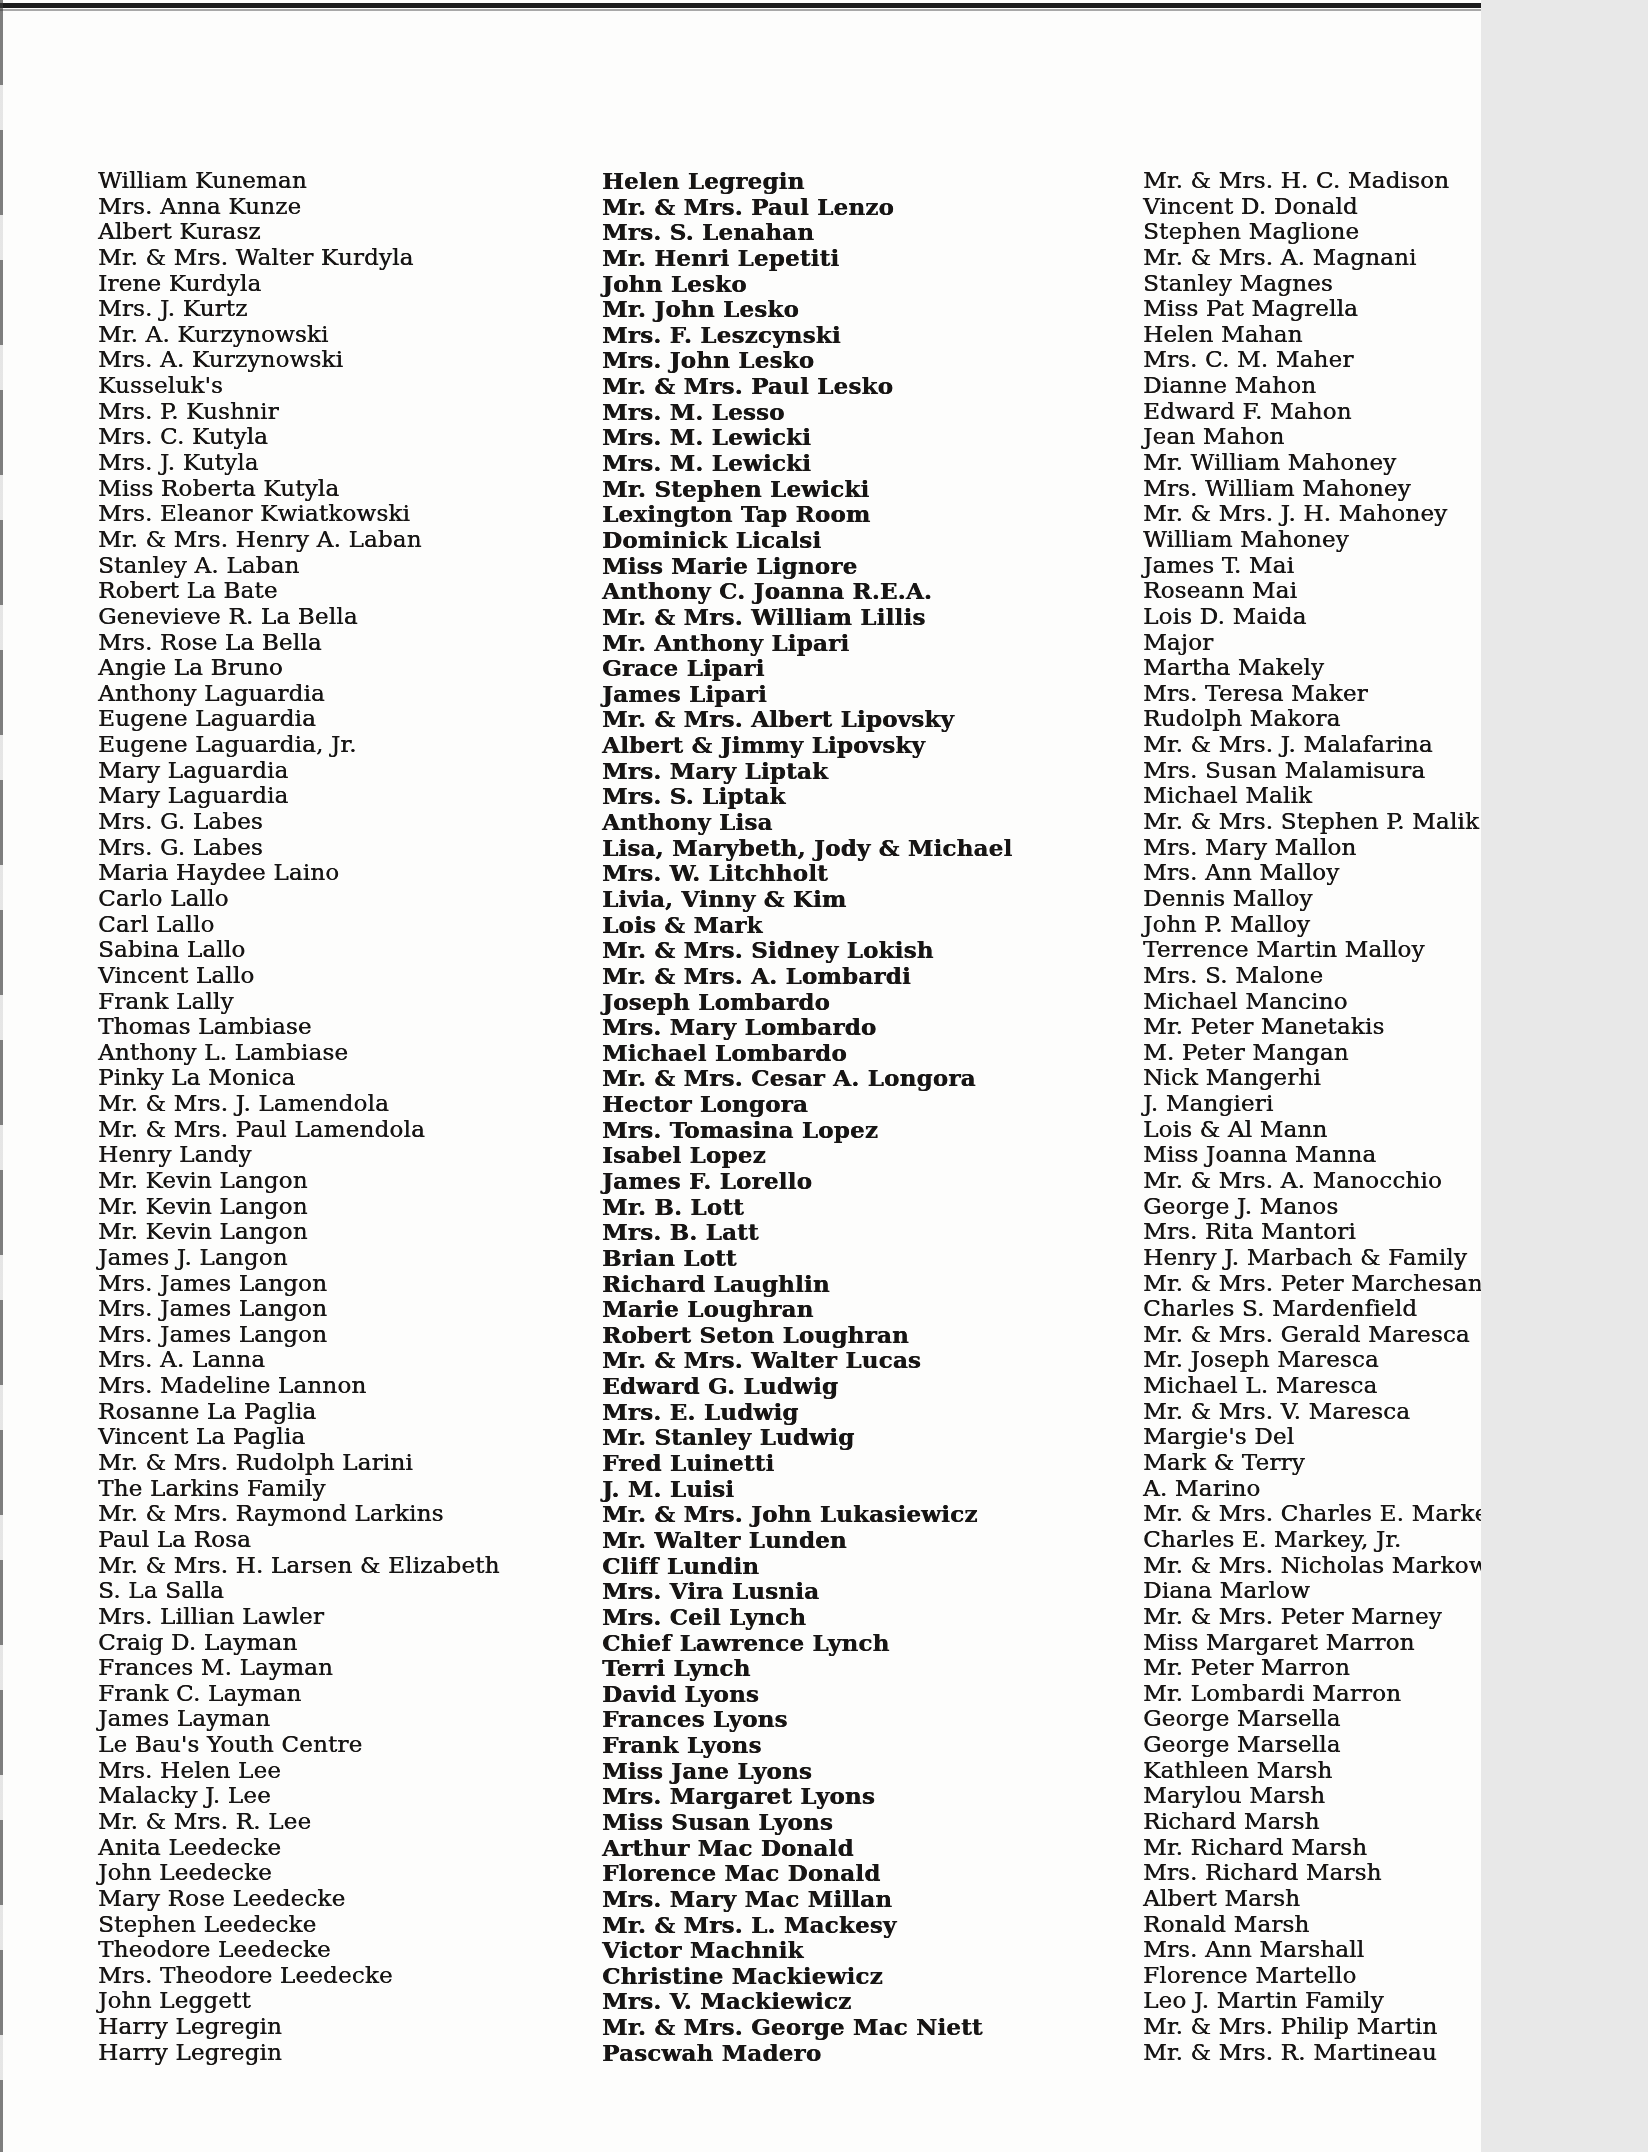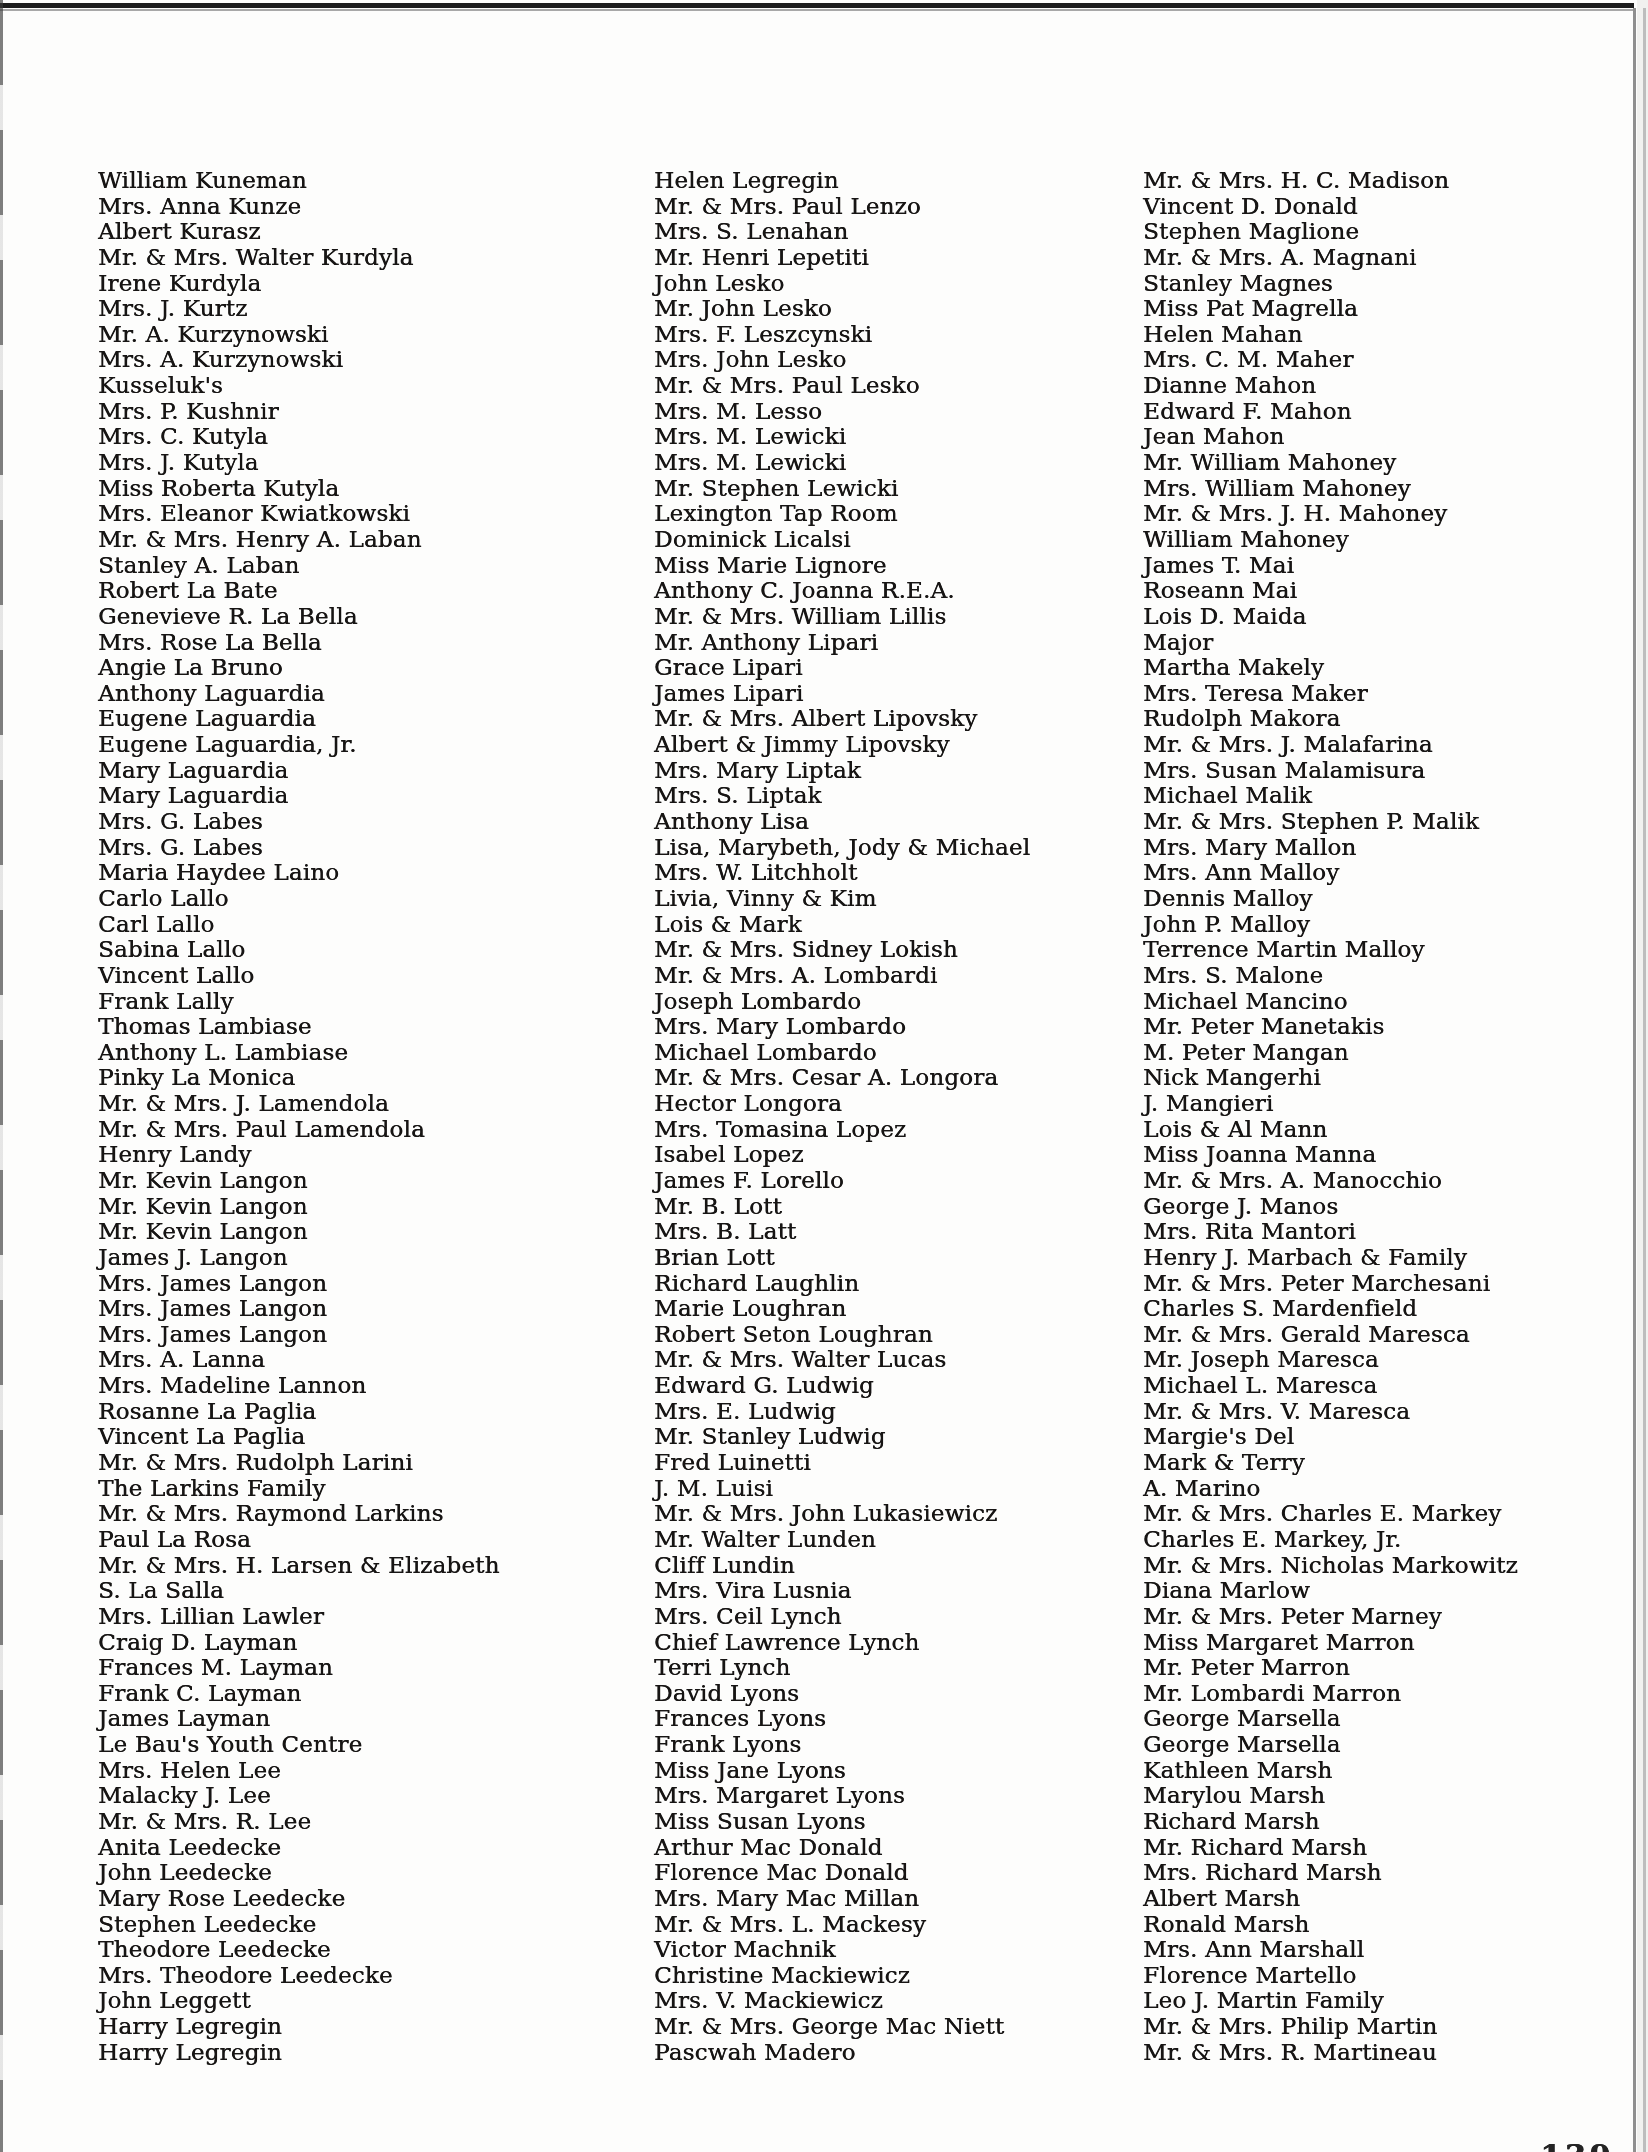--- a/index.html
+++ b/index.html
@@ -2,21 +2,21 @@
 <html><head>
 <meta charset="utf-8">
 <style>
   html, body {
     margin: 0;
     padding: 0;
     background: #e8e8e8;
   }
   .page {
     position: relative;
-    width: 1648px;
+    width: 1481px;
     height: 2152px;
     background: #fdfdfc;
     overflow: hidden;
     font-family: "DejaVu Serif", "Liberation Serif", serif;
   }
   
   .top-rule {
     position: absolute;
     top: 3px; left: 0;
     width: 1634px; height: 5px;
@@ -62,21 +62,21 @@
     position: absolute;
     top: 168px;
     font-size: 23px;
     line-height: 25.65px;
     color: #171514;
     letter-spacing: 0.2px;
     white-space: nowrap;
     text-shadow: 0.4px 0 0 #171514;
   }
   .col-1 { left: 98px; }
-  .col-2 { left: 654px; }
+  .col-2 { left: 602px; font-weight: bold; }
   .col-3 { left: 1143px; }
   .line { height: 25.65px; }
   
   .page-number-clip {
     position: absolute;
     top: 2139px; left: 1540px;
     width: 90px; height: 13px;
     overflow: hidden;
   }
   .page-number {

